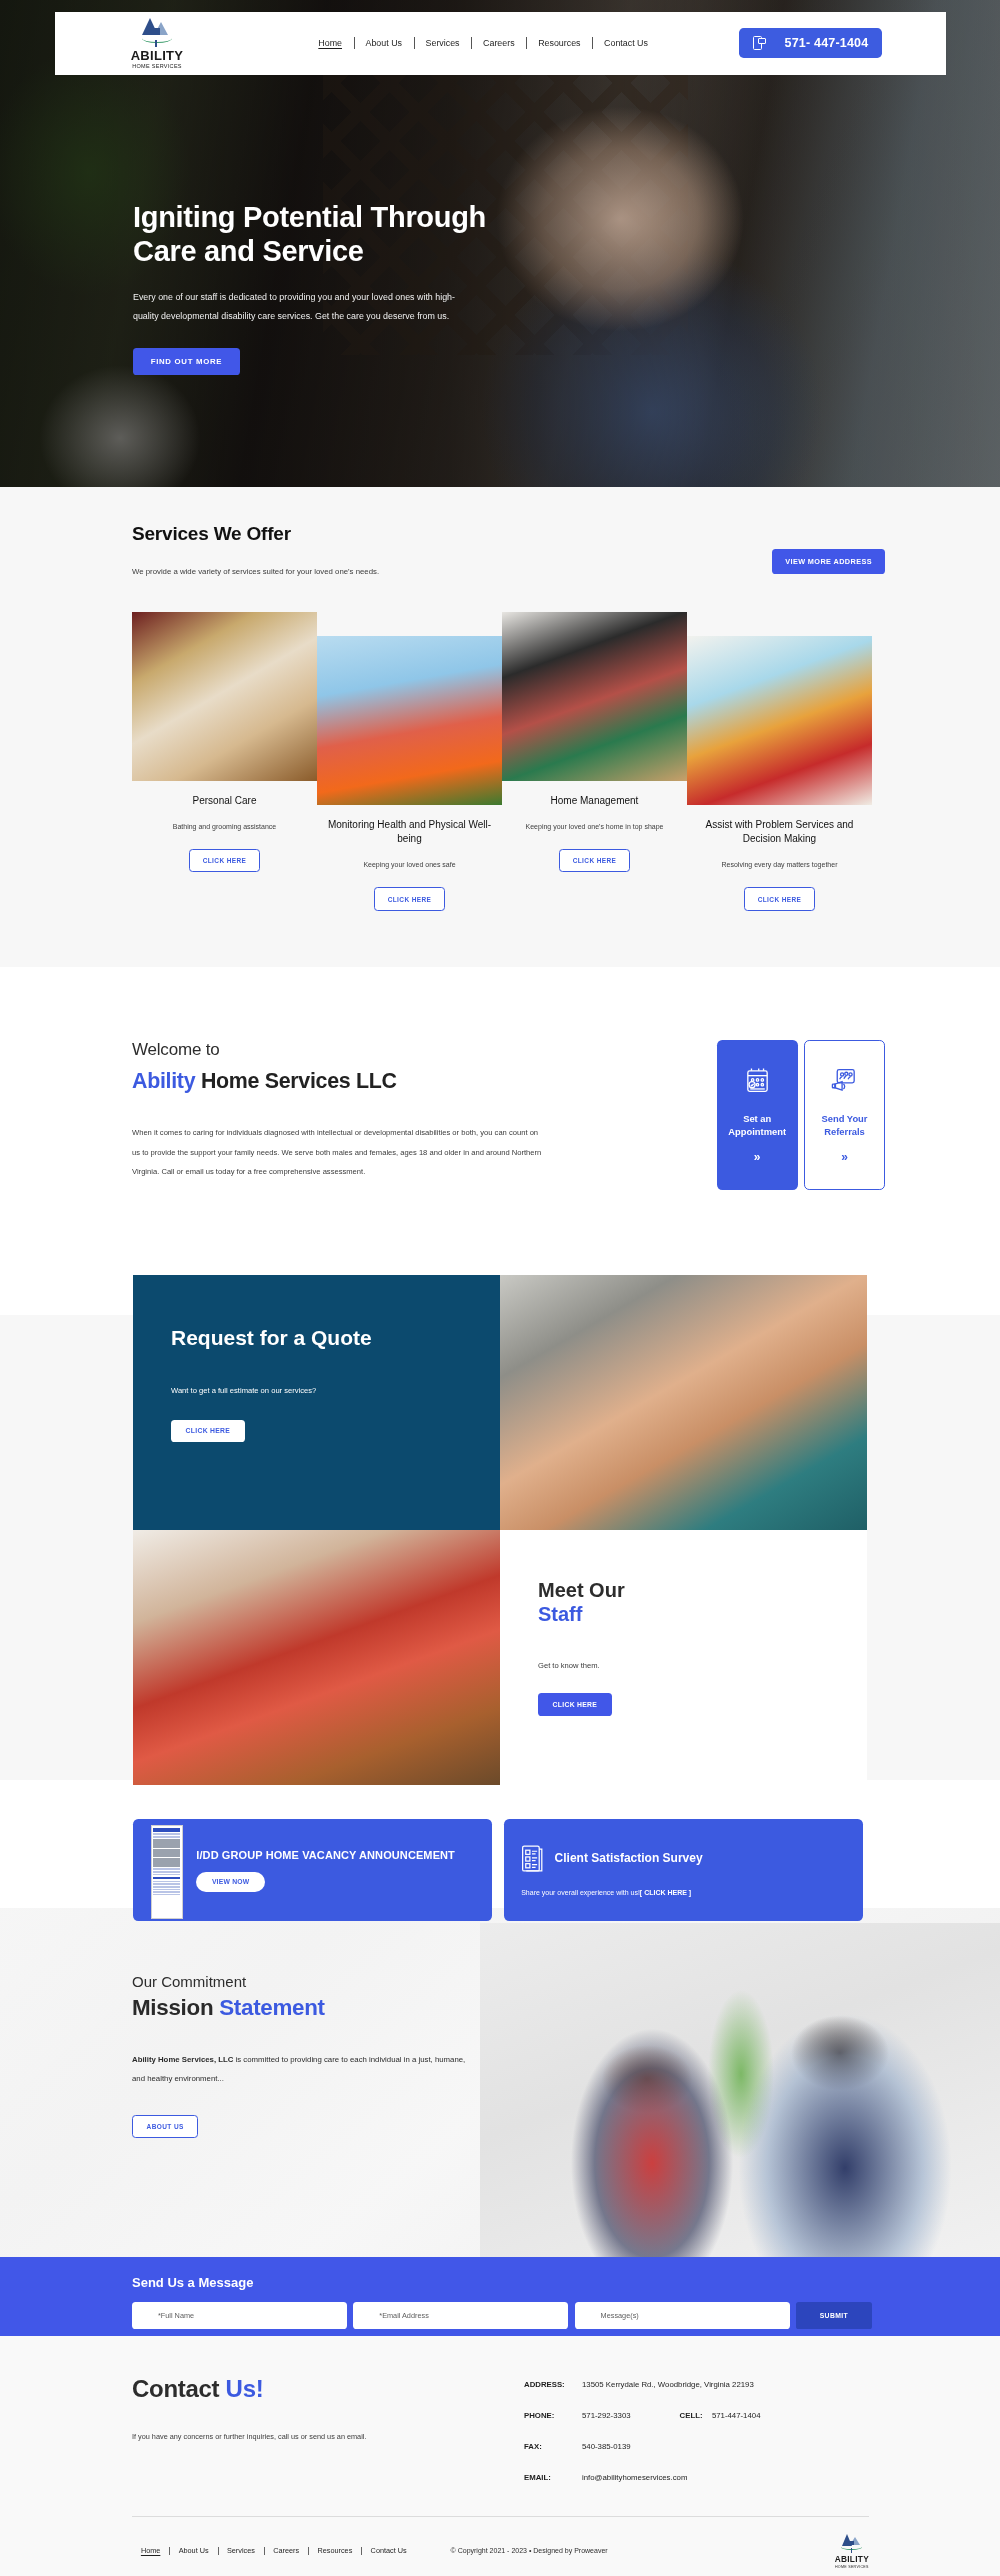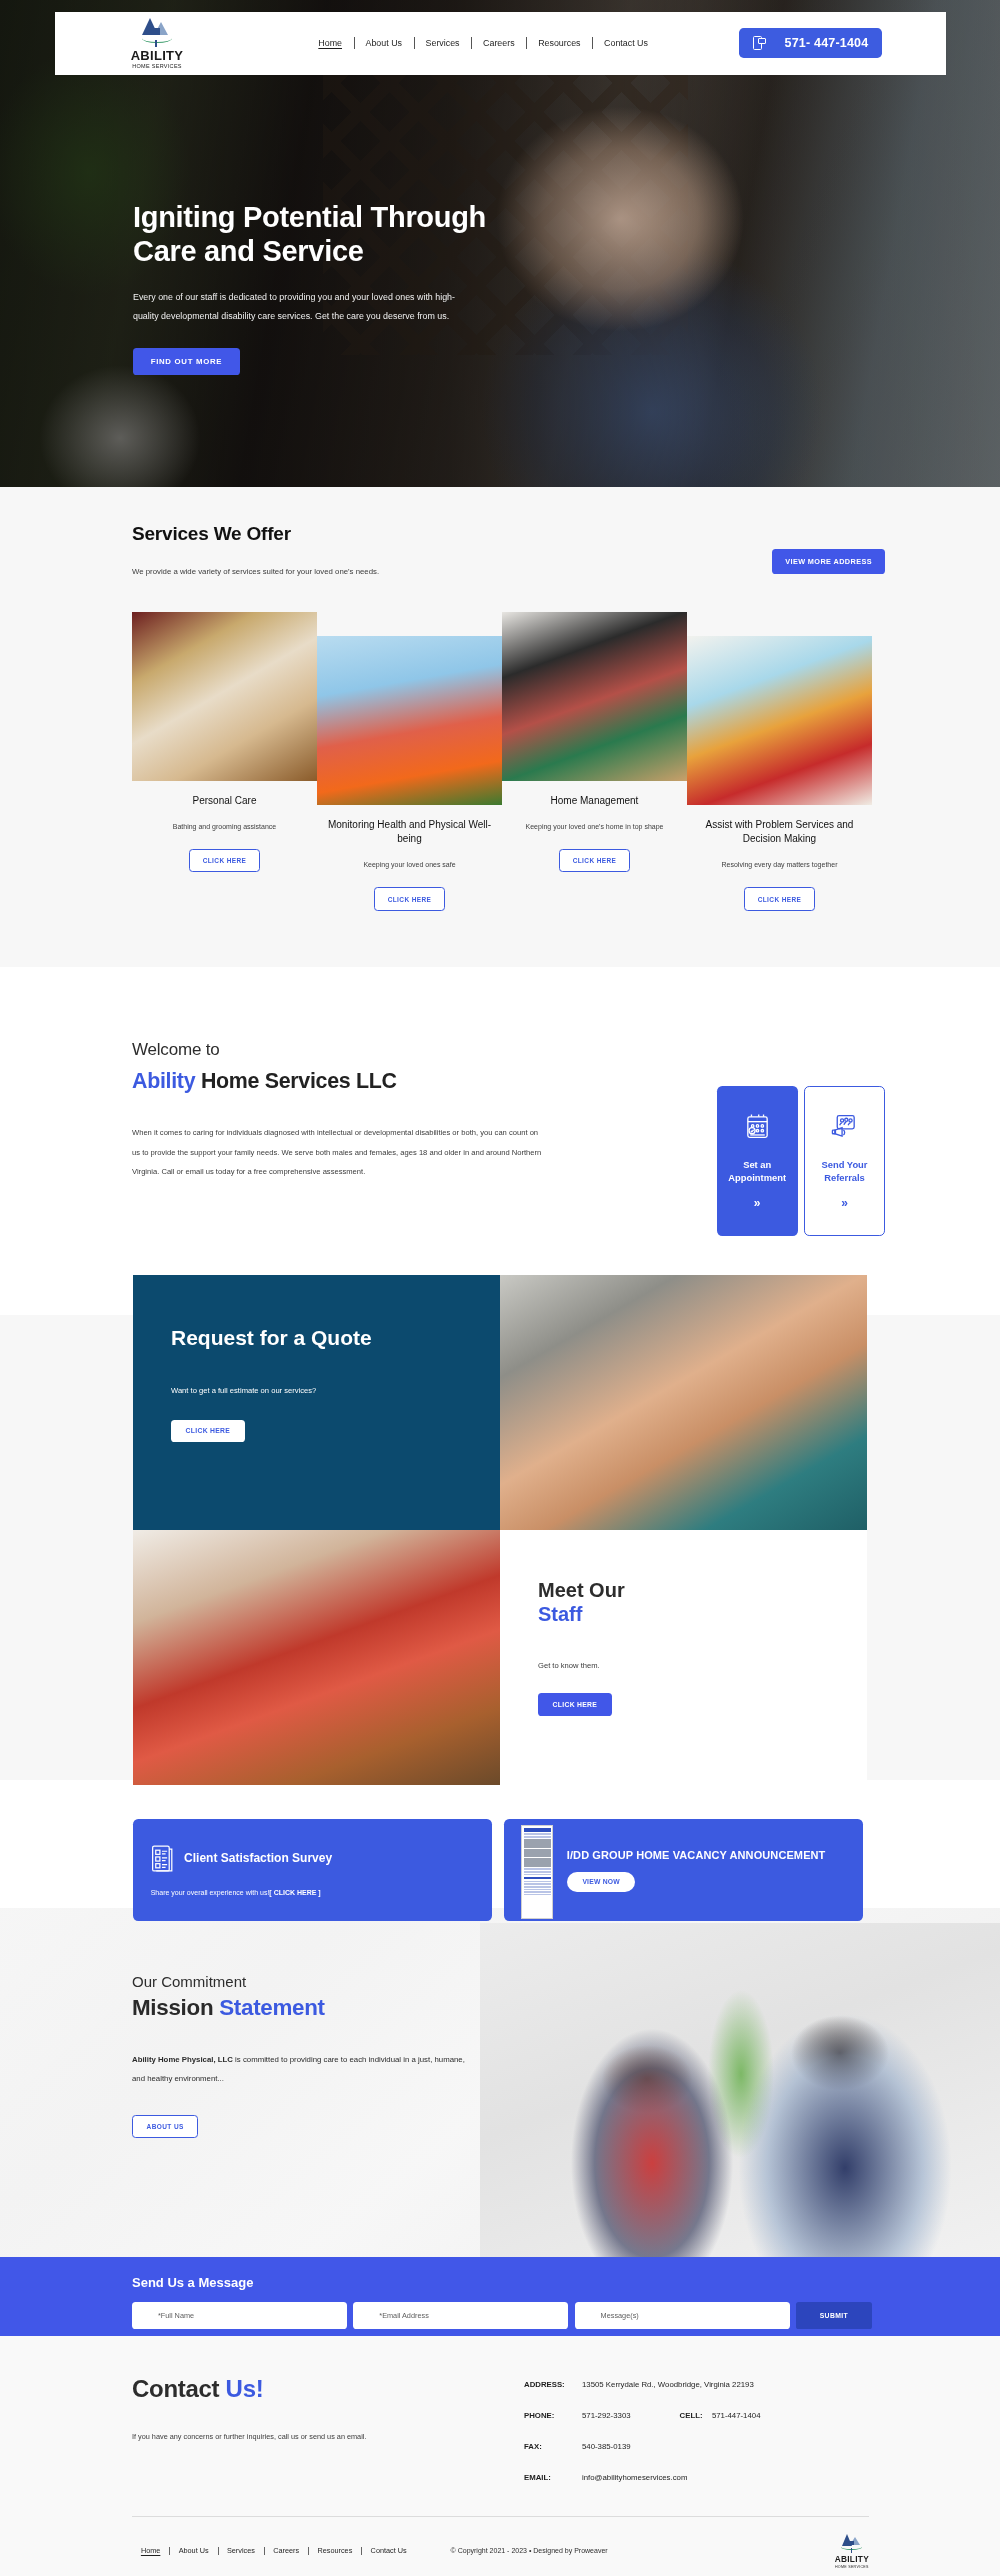--- a/index.html
+++ b/index.html
@@ -116,21 +116,21 @@
   
   .welcome { position:absolute; top:983px; left:0; width:1001px; height:302px; background:#fff; }
   .wel-left { position:absolute; left:132px; top:57px; width:433px; }
   .wel-kicker { font-size:17px; color:#2d2d2d; font-weight:400; letter-spacing:-0.2px; }
   .wel-title { font-size:21.4px; font-weight:700; color:#222; margin-top:9.4px; letter-spacing:-0.3px; }
   .wel-title .accent { color:#3c5ae0; }
   .wel-body { font-size:7.6px; color:#3b3b3b; line-height:2.55; margin-top:29px; width:412px; }
   .wel-cards { position:absolute; right:116px; top:57px; display:flex; gap:6.3px; }
   .wel-card {
     width:81px; height:150px; border-radius:5.2px; display:flex; flex-direction:column;
-    align-items:center; justify-content:center; text-align:center; cursor:pointer;margin-top:46px;
+    align-items:center; justify-content:center; text-align:center; cursor:pointer;
   }
   .wel-card.filled { background:#3c5ae0; color:#fff; }
   .wel-card.outline { background:#fff; color:#3c5ae0; border:1px solid #3c5ae0; }
   .wel-card .ic { width:29px; height:29px; margin-bottom:17.7px; }
   .wel-card .lbl { font-size:9.4px; font-weight:700; line-height:1.35; }
   .wel-card .chev { font-size:12px; font-weight:700; margin-top:11.5px; }
 
   
   .qsband { position:absolute; top:1285px; left:0; width:1001px; height:495px; background:#f7f7f7; }
   .qsband .whitetop { position:absolute; top:0; left:0; width:1001px; height:30px; background:#fff; }
@@ -420,68 +420,68 @@
   </section>
 
   <section class="mission">
     <div class="mission-photo"></div>
     <div class="mission-text">
       <div class="mission-kicker">Our Commitment</div>
       <div class="mission-title">
         <span>Mission </span><span class="accent">Statement</span>
       </div>
       <div class="mission-body">
-        <b>Ability Home Physical, LLC</b><span> is committed to providing care to each individual in a just, humane, and healthy environment...</span>
+        <b>Ability Home Services, LLC</b><span> is committed to providing care to each individual in a just, humane, and healthy environment...</span>
       </div>
       <button class="btn-about">ABOUT US</button>
     </div>
   </section>
 
   <div class="promos">
+    <div class="promo b">
+      <div class="flyer">
+        <div class="fhead"></div>
+        <div class="frow"></div>
+          <div class="frow"></div>
+        <div class="fimg"></div>
+          <div class="fimg"></div>
+          <div class="fimg"></div>
+        <div class="frow"></div>
+          <div class="frow"></div>
+          <div class="frow"></div>
+        <div class="fhead" style="height:2.6px"></div>
+        <div class="frow"></div>
+          <div class="frow"></div>
+          <div class="frow"></div>
+          <div class="frow"></div>
+        <div class="frow"></div>
+          <div class="frow"></div>
+      </div>
+      <div>
+        <h3>I/DD GROUP HOME VACANCY ANNOUNCEMENT</h3>
+        <button class="btn-viewnow">VIEW NOW</button>
+      </div>
+    </div>
+
     <div class="promo a">
       <div class="promo-row">
         <svg width="24" height="29" viewBox="0 0 46 56" fill="none" stroke="#fff" stroke-width="2.4">
           <rect x="3" y="4" width="32" height="48" rx="3"></rect>
           <path d="M35 10h5v42H10"></path>
           <rect x="9" y="12" width="8" height="8"></rect>
             <path d="M21 14h10M21 19h7"></path>
           <rect x="9" y="25" width="8" height="8"></rect>
             <path d="M21 27h10M21 32h7"></path>
           <rect x="9" y="38" width="8" height="8"></rect>
             <path d="M21 40h10M21 45h7"></path>
         </svg>
         <h3>Client Satisfaction Survey</h3>
       </div>
       <div class="note">
         <span>Share your overall experience with us!</span><b>[ CLICK HERE ]</b>
-      </div>
-    </div>
-
-    <div class="promo b">
-      <div class="flyer">
-        <div class="fhead"></div>
-        <div class="frow"></div>
-          <div class="frow"></div>
-        <div class="fimg"></div>
-          <div class="fimg"></div>
-          <div class="fimg"></div>
-        <div class="frow"></div>
-          <div class="frow"></div>
-          <div class="frow"></div>
-        <div class="fhead" style="height:2.6px"></div>
-        <div class="frow"></div>
-          <div class="frow"></div>
-          <div class="frow"></div>
-          <div class="frow"></div>
-        <div class="frow"></div>
-          <div class="frow"></div>
-      </div>
-      <div>
-        <h3>I/DD GROUP HOME VACANCY ANNOUNCEMENT</h3>
-        <button class="btn-viewnow">VIEW NOW</button>
       </div>
     </div>
   </div>
 
   <section class="msgband">
     <div class="msg-title">Send Us a Message</div>
     <form class="msg-form">
       <input class="in-name" type="text" placeholder="*Full Name" style="">
       <input class="in-email" type="text" placeholder="*Email Address" style="">
       <input class="in-msg" type="text" placeholder="Message(s)" style="">

